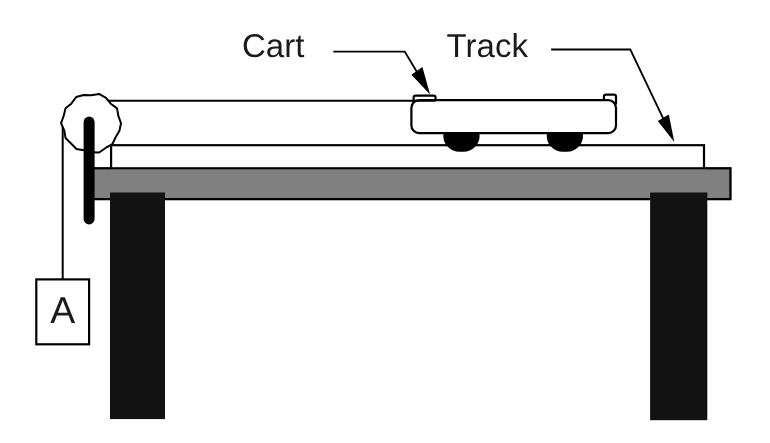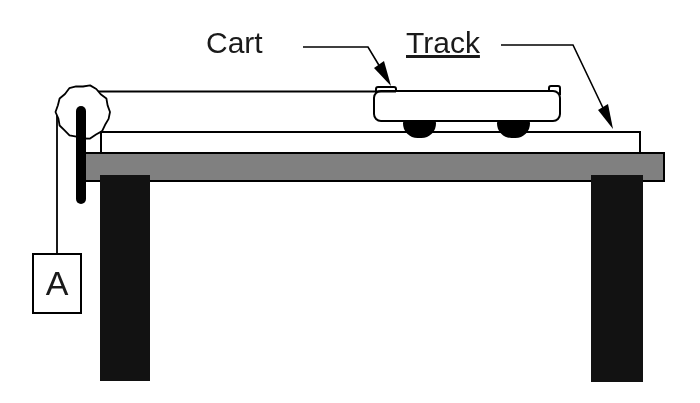--- a/index.html
+++ b/index.html
@@ -56,22 +56,22 @@
     display:flex;align-items:center;justify-content:center;
     font-size:34px;color:#1a1a1a;
     z-index:4;
   }
 
   
   .label{
     color:#1a1a1a;font-size:30px;line-height:30px;
     z-index:6;white-space:nowrap;
   }
-  .label-cart{left:206px;top:28px;}
-  .label-track{left:406px;top:28px;text-decoration:underline;}
+  .label-cart{left:220px;top:28px;}
+  .label-track{left:406px;top:28px;}
 
   
   .overlay{
     left:0;top:0;width:700px;height:403px;
     z-index:7;pointer-events:none;
   }
 </style>
 </head>
 <body>
 

